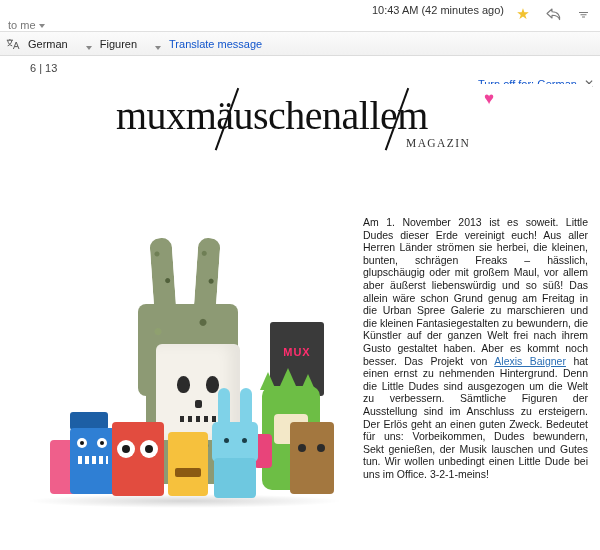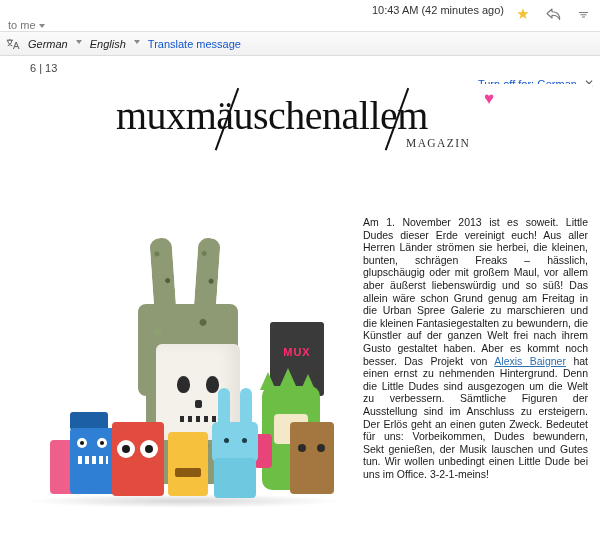--- a/index.html
+++ b/index.html
@@ -81,24 +81,23 @@
     gap: 8px;
   }
   .translate-glyph {
     width: 14px; height: 14px;
     display: flex; align-items: center; justify-content: center;
     color: #5a5a5a;
     font-size: 11px;
     font-weight: bold;
   }
   .lang-select {
-    display: flex; align-items: flex-start; gap: 8px;
+    display: flex; align-items: flex-end; gap: 18px;
     cursor: pointer;
     color: #222;
-    font-style: italic;
   }
   .translate-link {
     color: #1155cc;
     cursor: pointer;
     text-decoration: none;
     text-align: center;
   }
   .translate-right {
     position: absolute;
     right: 6px;
@@ -390,21 +389,21 @@
     <svg width="14" height="12" viewBox="0 0 14 12" aria-hidden="true">
       <path d="M0.8 2.2 h6.2 M3.9 1 v1.2 M1.6 2.2 c0.5 3.2 2.4 5 4.6 5.7 M5.9 2.2 c-0.4 3-2 4.8-4.2 5.6" stroke="#5a5a5a" stroke-width="1" fill="none"></path>
       <path d="M7.4 11 l2.8-7 2.8 7 M8.6 8.6 h3.2" stroke="#5a5a5a" stroke-width="1" fill="none"></path>
     </svg>
   </span>
   <span class="lang-select">
     <span>German</span>
     <span class="caret-down"></span>
   </span>
   <span class="lang-select">
-    <span>English</span>
+    <span>Figuren</span>
     <span class="caret-down"></span>
   </span>
   <span class="translate-link">Translate message</span>
   <span class="translate-right">
     <span class="turnoff-link">Turn off for: German</span>
     <span class="close-x">✕</span>
   </span>
 </div>
 
 <div class="counter-row">6 | 13</div>

